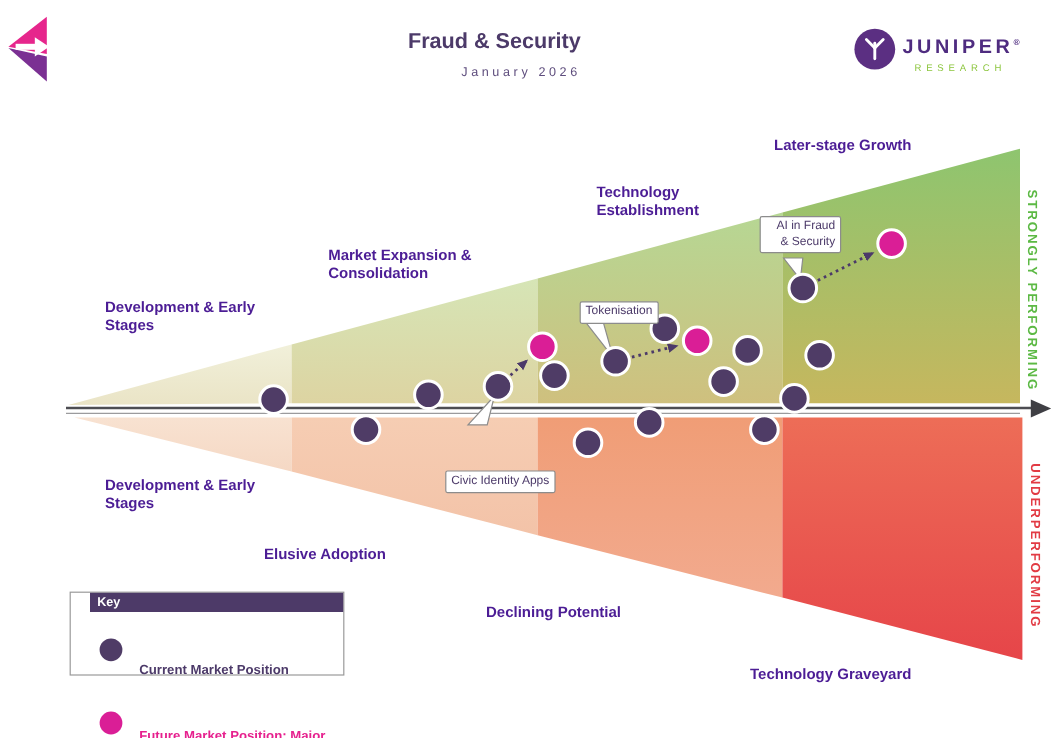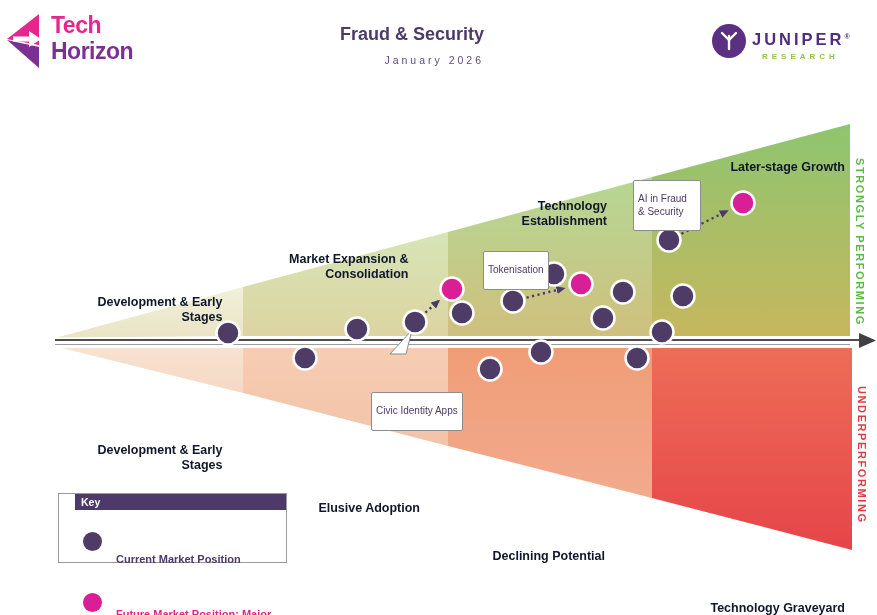--- a/index.html
+++ b/index.html
@@ -2,47 +2,47 @@
 <html><head>
 <meta charset="utf-8">
 <style>
   html,body{margin:0;padding:0;background:#ffffff;}
   #canvas{
     position:relative;width:877px;height:615px;background:#ffffff;overflow:hidden;
     font-family:"Liberation Sans",sans-serif;
   }
   #plot{position:absolute;left:0;top:0;z-index:1;}
   .stage-label{
-    position:absolute;transform:translateX(-50%);text-align:right;z-index:2;
-    color:#0f172a;font-weight:bold;font-size:12.5px;line-height:1.22;margin-top:46px;
+    position:absolute;transform:translateX(-50%);text-align:left;z-index:2;
+    color:#4c1d95;font-weight:bold;font-size:12.5px;line-height:1.22;
   }
   .v-label{
     position:absolute;z-index:2;writing-mode:vertical-rl;font-weight:bold;
     font-size:11px;letter-spacing:1.6px;white-space:nowrap;
   }
   .v-label.green{color:#5cb944;}
   .v-label.red{color:#e23b44;}
   .callout{
     position:absolute;z-index:3;background:#ffffff;border:1px solid #8c8c8c;
     border-radius:2px;color:#4c3a69;font-size:10px;font-weight:normal;
-    text-align:left;padding:12px 4px;line-height:1.25;white-space:nowrap;
+    text-align:right;padding:2px 4px;line-height:1.25;white-space:nowrap;
   }
   .callout.wrap{white-space:normal;}
   
   .brand{position:absolute;left:6px;top:12px;z-index:2;display:flex;}
   .brand-text{margin-left:3px;font-weight:bold;font-size:23px;line-height:26px;letter-spacing:-0.5px;}
   .brand-text .t1{color:#e6268c;}
   .brand-text .t2{color:#7b3093;}
   .title-block{position:absolute;left:412px;top:24px;transform:translateX(-50%);text-align:right;z-index:2;}
   .title-block .title{color:#4c3a69;font-weight:bold;font-size:18px;}
   .title-block .subtitle{color:#5e4d7d;font-size:10.5px;letter-spacing:3px;margin-top:9px;}
   .juniper{position:absolute;left:710px;top:22px;z-index:2;}
   .jr-name{position:absolute;left:42px;top:8px;color:#4f2c80;font-weight:bold;font-size:16.5px;letter-spacing:3px;}
   .jr-reg{font-size:7px;vertical-align:super;letter-spacing:0;}
-  .jr-sub{position:absolute;left:52px;top:30px;color:#8dc63f;font-weight:bold;font-size:8px;letter-spacing:4px;}
+  .jr-sub{position:absolute;left:52px;top:30px;color:#8dc63f;font-weight:normal;font-size:8px;letter-spacing:4px;}
   
   .key-box{position:absolute;left:58px;top:493px;width:229px;height:70px;z-index:2;
     background:#ffffff;border:1px solid #9a9a9a;box-sizing:border-box;padding-left:16px;}
   .key-header{background:#4d3a68;color:#ffffff;font-weight:bold;font-size:10.5px;
     padding:2px 6px;height:12px;line-height:12px;}
   .key-row{display:flex;align-items:center;margin:7px 0 0 8px;}
   .key-swatch{width:19px;height:19px;border-radius:50%;flex:0 0 auto;}
   .key-label{margin-left:14px;font-size:11px;font-weight:bold;margin-top:36px;}
   .key-label.current{color:#4c3a69;}
   .key-label.future{color:#e6208e;}
@@ -142,24 +142,20 @@
       </g>
   </svg>
 
   <div class="brand">
     <svg width="42" height="60" viewBox="0 0 42 60">
       <polygon points="33,2 1,27 33,33" fill="#e6268c"></polygon>
       <polygon points="1,28 33,35 33,56" fill="#7b3093"></polygon>
       <rect x="7" y="24.5" width="18" height="5" fill="#ffffff"></rect>
       <polygon points="23,19 35,27 23,35" fill="#ffffff"></polygon>
     </svg>
-    <div class="brand-text">
-      <div class="t1">Tech</div>
-      <div class="t2">Horizon</div>
-    </div>
   </div>
 
   <div class="title-block">
     <div class="title">Fraud &amp; Security</div>
     <div class="subtitle">January 2026</div>
   </div>
 
   <div class="juniper">
     <svg width="38" height="38" viewBox="0 0 38 38">
       <circle cx="19" cy="19" r="17" fill="#5b2f82"></circle>

